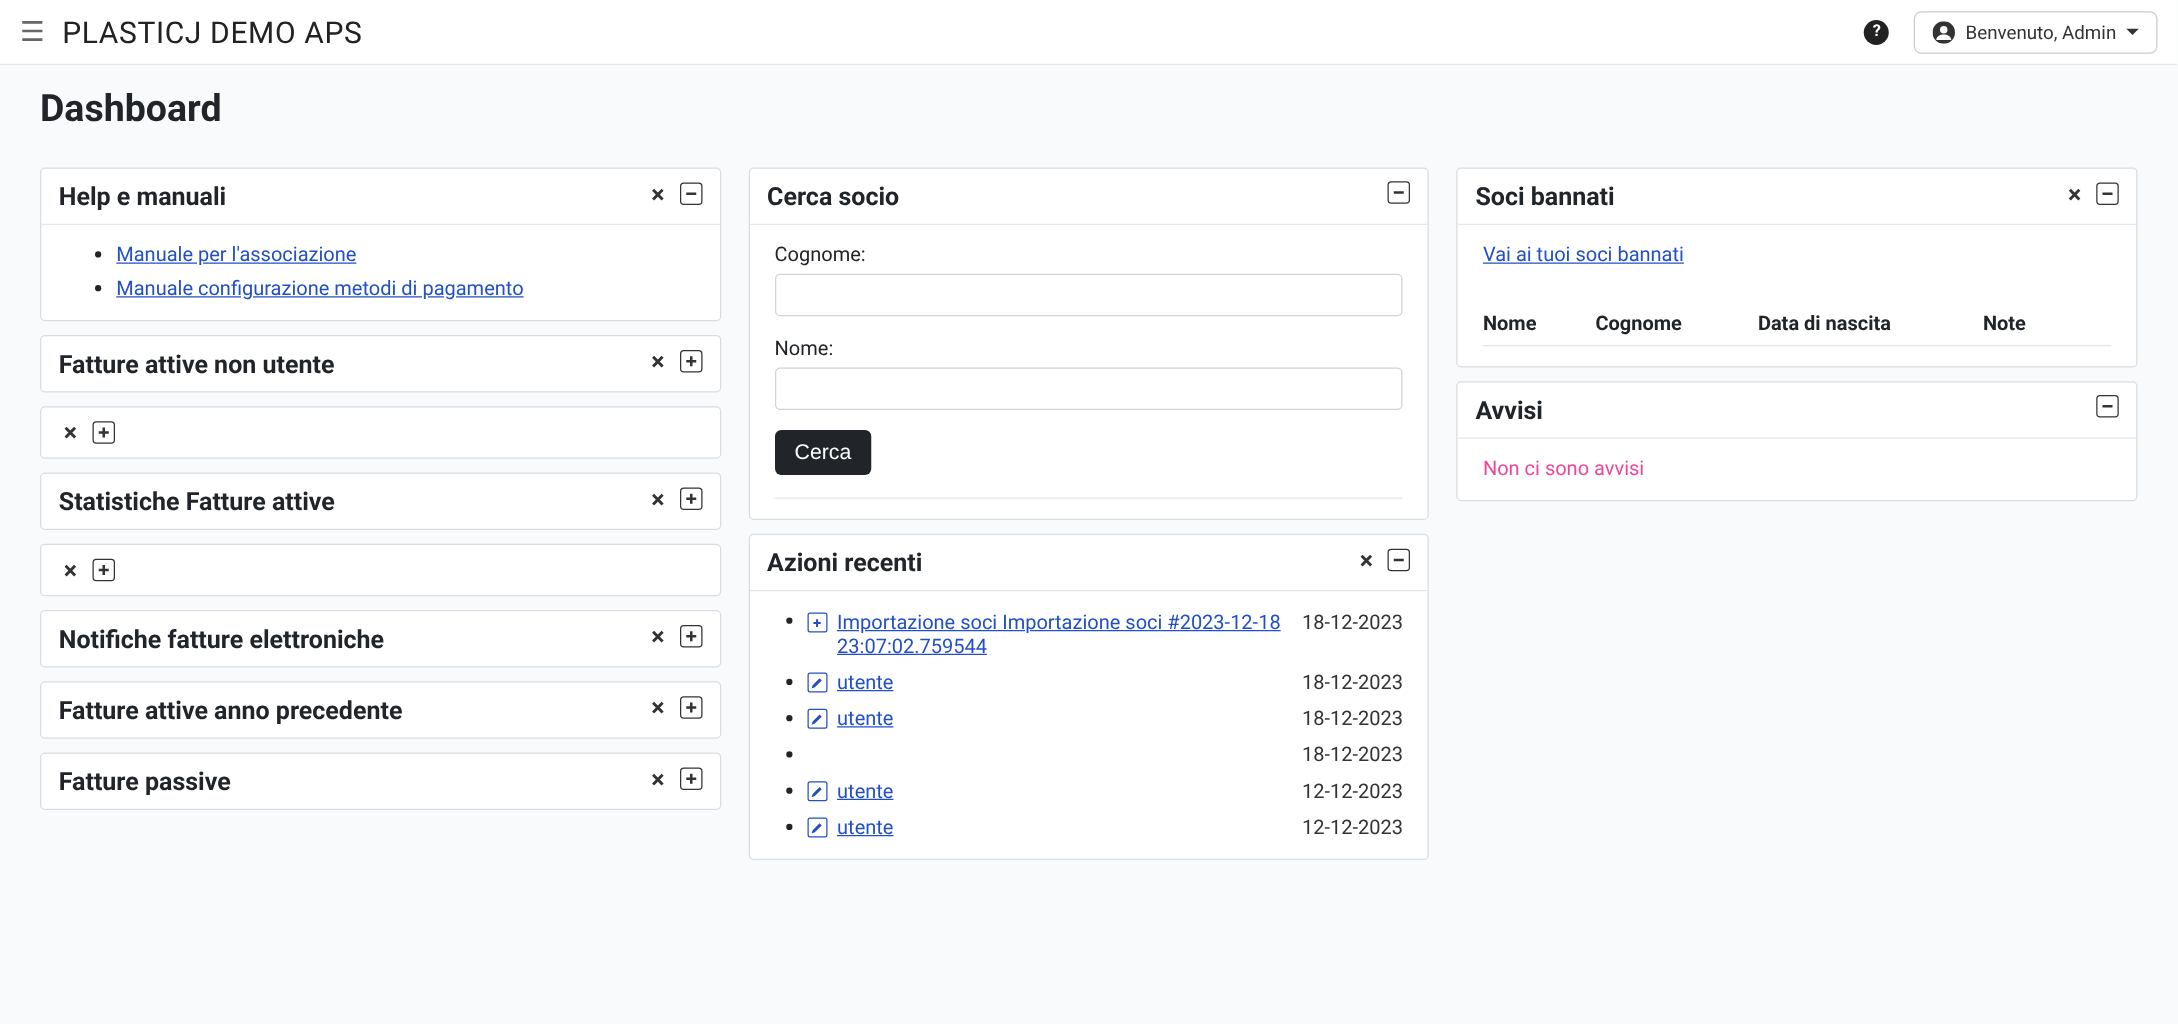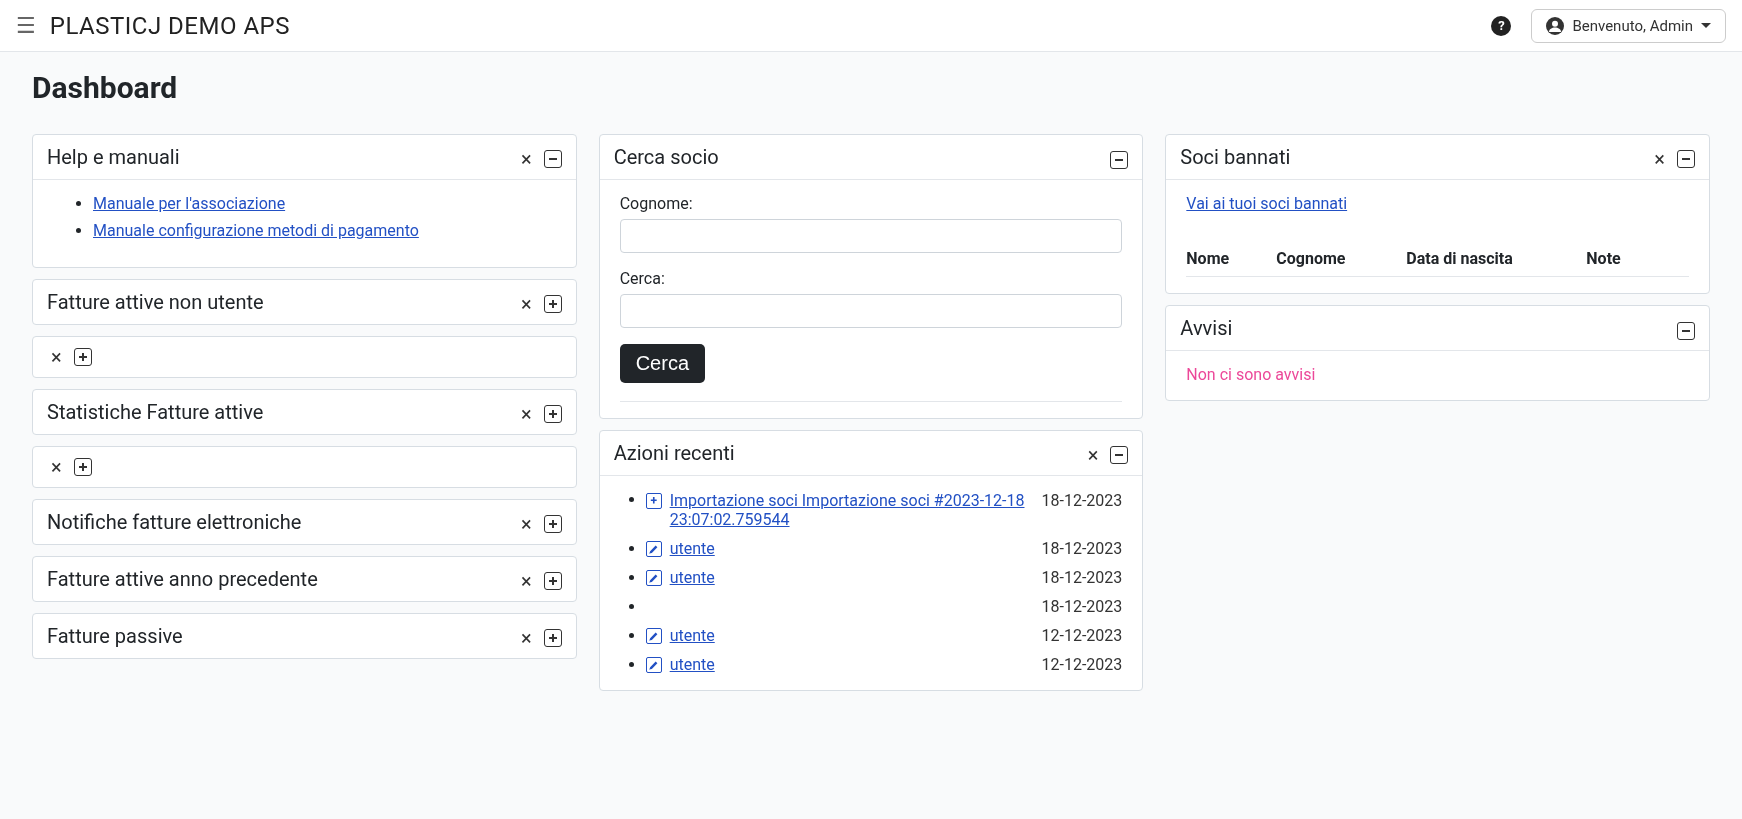--- a/index.html
+++ b/index.html
@@ -82,23 +82,23 @@
 }
 .col { display: flex; flex-direction: column; gap: 11px; }
 .panel {
   background: #fff;
   border: 1px solid #d7dde3;
   border-radius: 4px;
 }
 .panel-header {
   padding: 10px 14px;
   display: flex;
-  align-items: flex-end;
+  align-items: flex-start;
   font-size: 20px;
-  font-weight: 400;
+  font-weight: 700;
 }
 .panel-header .title { flex: 1; }
 .panel-actions { display: flex; gap: 8px; align-items: center; }
 .icon-btn {
   width: 18px;
   height: 18px;
   border: 1.5px solid #333;
   border-radius: 3px;
   display: flex;
   align-items: center;
@@ -127,39 +127,39 @@
   color: #333;
   cursor: pointer;
   padding: 0 4px;
 }
 .panel-body {
   padding: 14px 20px 16px 20px;
   border-top: 1px solid #e3e6ea;
 }
 ul.link-list { list-style: disc; padding-left: 40px; }
 ul.link-list li { margin-bottom: 8px; }
-ul.link-list li:last-child { margin-bottom: 11px; }
+ul.link-list li:last-child { margin-bottom: 0; }
 a.link { color: #2250c4; text-decoration: underline; }
 .form-group { margin-bottom: 16px; }
 .form-label { display: block; margin-bottom: 6px; font-size: 16px; }
 .form-input {
   width: 100%;
   border: 1px solid #ced4da;
   border-radius: 4px;
   padding: 6px 10px;
   font-size: 16px;
   height: 34px;
 }
 .btn-dark {
   background: #212529;
   color: #fff;
   border: none;
   border-radius: 5px;
   padding: 8px 16px;
-  font-size: 20px;
+  font-size: 17px;
   cursor: pointer;
 }
 hr.divider { border: none; border-top: 1px solid #e3e6ea; margin: 18px 0 0 0; }
 .action-list { list-style: disc; padding-left: 26px; }
 .action-list li { margin-bottom: 10px; }
 .action-list li:last-child { margin-bottom: 0; }
 .action-row { display: flex; align-items: flex-start; gap: 10px; justify-content: flex-end; }
 .action-link-wrap { flex: 1; display: flex; gap: 8px; align-items: flex-start; }
 .action-date { color: #333; white-space: nowrap; }
 .mini-icon {
@@ -301,21 +301,21 @@
           <div class="panel-actions">
             <span class="icon-btn minus"></span>
           </div>
         </div>
         <div class="panel-body">
           <div class="form-group">
             <label class="form-label">Cognome:</label>
             <input class="form-input" type="text" style="">
           </div>
           <div class="form-group">
-            <label class="form-label">Cerca:</label>
+            <label class="form-label">Nome:</label>
             <input class="form-input" type="text" style="">
           </div>
           <button class="btn-dark">Cerca</button>
           <hr class="divider">
         </div>
       </div>
 
       <div class="panel">
         <div class="panel-header">
           <span class="title">Azioni recenti</span>

